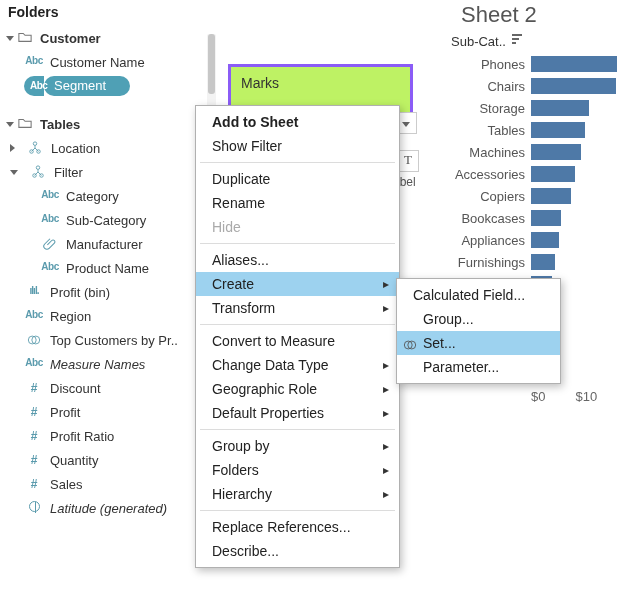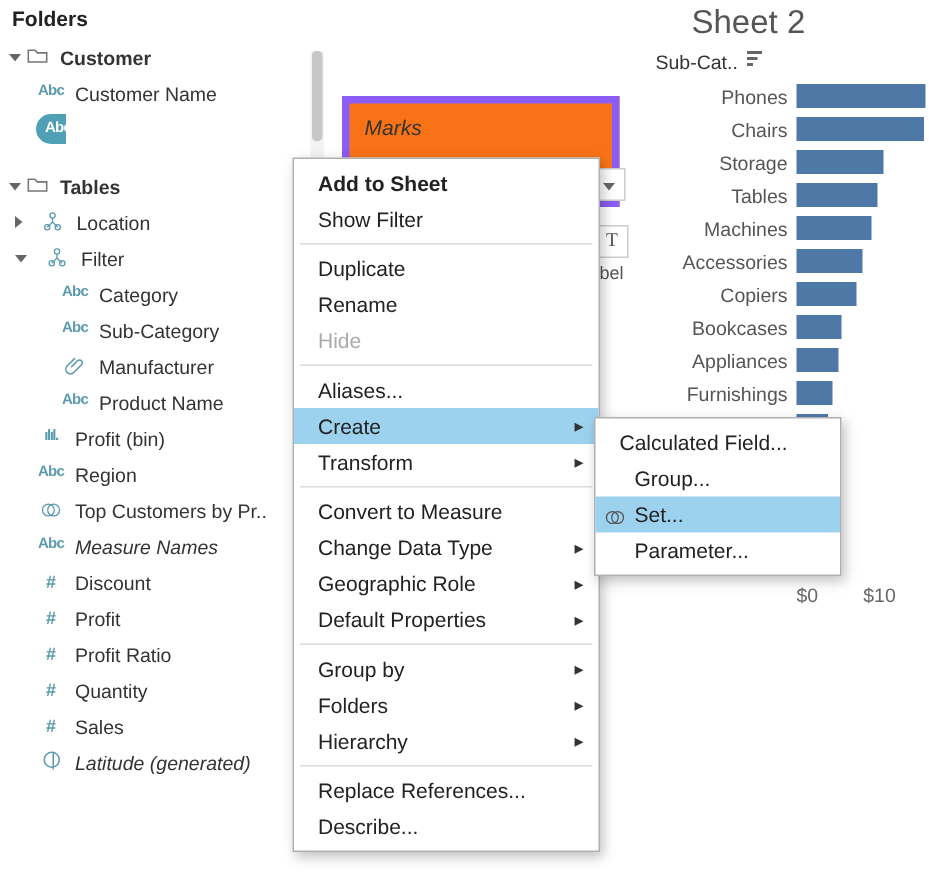--- a/index.html
+++ b/index.html
@@ -11,26 +11,26 @@
   .folder-name { font-weight: bold; margin-left: 4px; }
   .field-row { display: flex; align-items: center; height: 24px; padding: 0 6px 0 24px; gap: 6px; }
   .field-row.sel { }
   .pill { background: #4fa0b5; color: #fff; border-radius: 11px; padding: 0 24px 0 10px; height: 20px; line-height: 20px; font-size: 13px; display: inline-block; }
   .field-row.italic .field-label { font-style: italic; }
   .type-icon { width: 20px; height: 14px; display: inline-block; color: #5b9bad; font-size: 10px; font-weight: bold; text-align: center; }
   .ico-svg { width: 14px; height: 14px; display: inline-block; }
   .scrollbar { position: absolute; left: 207px; top: 34px; width: 9px; height: 310px; background: #f3f3f3; border-radius: 2px; }
   .scrollbar .thumb { position: absolute; left: 1px; top: 0; width: 7px; height: 60px; background: #c7c7c7; border-radius: 3px; }
 
-  .marks-card { position: absolute; left: 228px; top: 64px; width: 185px; border: 5px solid #8b5cf6; background: #f97316; font-style: italic; }
+  .marks-card { position: absolute; left: 228px; top: 64px; width: 185px; border: 3px solid #8b5cf6; background: #bef264; }
   .marks-title { padding: 8px 10px 40px 10px; font-size: 14px; color: #333; }
 
   .right-viz { position: absolute; right: 0; top: 0; width: 188px; height: 597px; }
   .sheet-title { font-size: 22px; color: #555; padding: 2px 0 0 30px; }
-  .subcat-header { font-size: 13px; color: #333; padding: 6px 0 4px 0; margin-left: 6px; display: flex; align-items: center; gap: 6px; }
+  .subcat-header { font-size: 13px; color: #333; padding: 6px 0 4px 0; margin-left: 20px; display: flex; align-items: center; gap: 6px; }
   .subcat-sort { color: #666; }
   .cat-container { margin-left: 6px; }
   .cat-row { display: flex; align-items: center; height: 22px; }
   .cat-label { width: 94px; text-align: right; padding-right: 6px; font-size: 13px; color: #555; }
   .cat-bar-wrap { flex: 1; height: 18px; position: relative; }
   .cat-bar { position: absolute; left: 0; top: 1px; height: 16px; background: #4e79a7; }
   .axis-labels { display: flex; margin-left: 100px; margin-top: 6px; color: #666; font-size: 13px; gap: 30px; }
 
   .ctxmenu { position: absolute; left: 195px; top: 105px; width: 205px; background: #fff; border: 1px solid #b0b0b0; box-shadow: 2px 3px 8px rgba(0,0,0,0.25); padding: 4px 0; z-index: 30; }
   .mitem { height: 24px; line-height: 24px; padding: 0 20px 0 16px; font-size: 14px; color: #222; position: relative; }
@@ -69,20 +69,21 @@
         </svg>
     </span>
     <span class="folder-name">Customer</span>
   </div>
   <div class="field-row">
     <span class="type-icon abc">Abc</span>
     <span>Customer Name</span>
   </div>
   <div class="field-row sel">
     <span class="type-icon abc" style="color:#fff;background:#4fa0b5;border-radius:10px 0 0 10px;height:20px;line-height:20px;margin-right:-6px;padding-left:6px;position:relative;z-index:2">Abc</span>
+    <span class="pill">Segment</span>
   </div>
 
   <div style="height:14px"></div>
 
   <div class="folder-row">
     <span class="tri-down"></span>
     <span class="folder-svg">
       <svg class="ico-svg" viewBox="0 0 16 16">
           <path fill="none" stroke="#777" stroke-width="1.2" d="M1 4h5l2 2h7v7H1z"></path>
         </svg>

